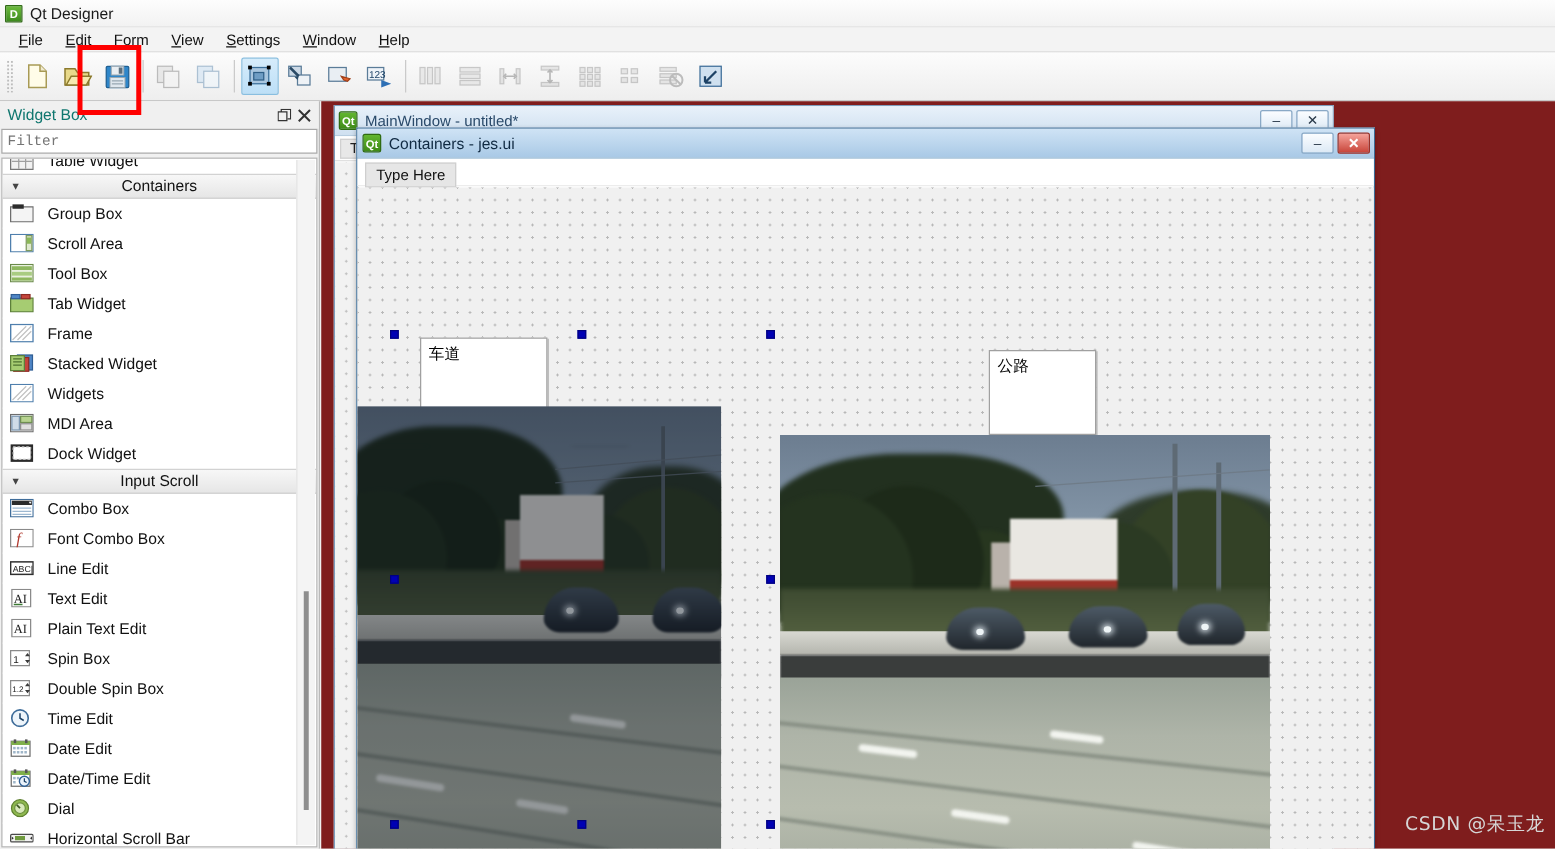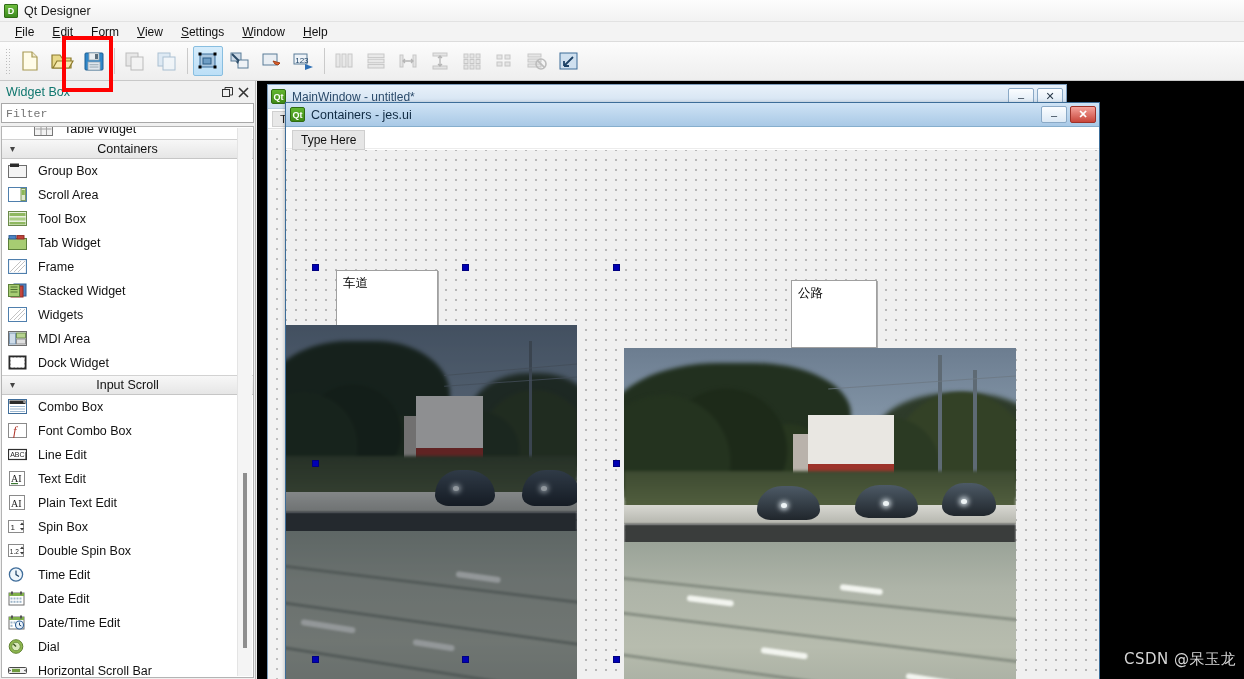--- a/index.html
+++ b/index.html
@@ -90,35 +90,35 @@
     background:linear-gradient(to bottom,#f7f7f7,#e6e6e6);
     border-top:1px solid #d2d2d2; border-bottom:1px solid #c6c6c6;
     font-size:12.5px; color:#111; position:relative;
   }
   .wb-cat .chev {
     position:absolute; left:8px; top:3px; font-size:10px; color:#444;
   }
   .wicon { width:21px; height:16px; margin-right:9px; flex:0 0 21px;
            position:relative; }
   .wlabel { white-space:nowrap; }
-  .wb-clip-top { height:12px; overflow:hidden;padding-left:26px; }
+  .wb-clip-top { height:12px; overflow:hidden; }
   
   #wb-scroll {
     position:absolute; right:1px; top:1px; bottom:1px; width:15px;
     background:#f4f4f4; border-left:1px solid #e4e4e4;
   }
   #wb-scroll .thumb {
     position:absolute; left:5px; width:4px; top:345px; height:175px;
     background:#8e8e8e;
   }
 
   
   #designarea {
     position:absolute; left:257px; top:81px; right:0; bottom:0;
-    background:#000000; overflow:hidden;
+    background:#7f1d1d; overflow:hidden;
   }
 
   
   #bgwin {
     position:absolute; left:10px; top:3px; width:800px; height:596px;
     background:#fbfbfb; border:1px solid #7d9dbd;
   }
   #bgwin .bg-tb {
     height:24px; display:flex; align-items:center; padding:0 3px;
     background:linear-gradient(to bottom,#e8f1fa,#cfe0f0);

